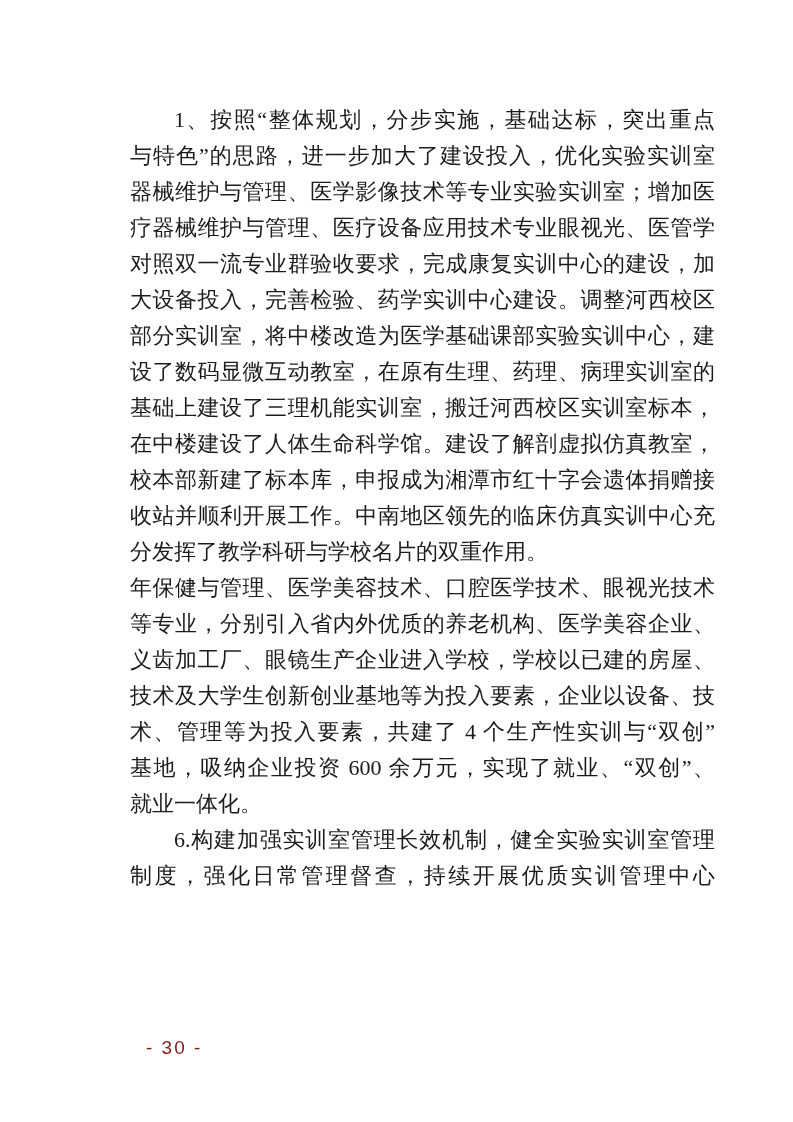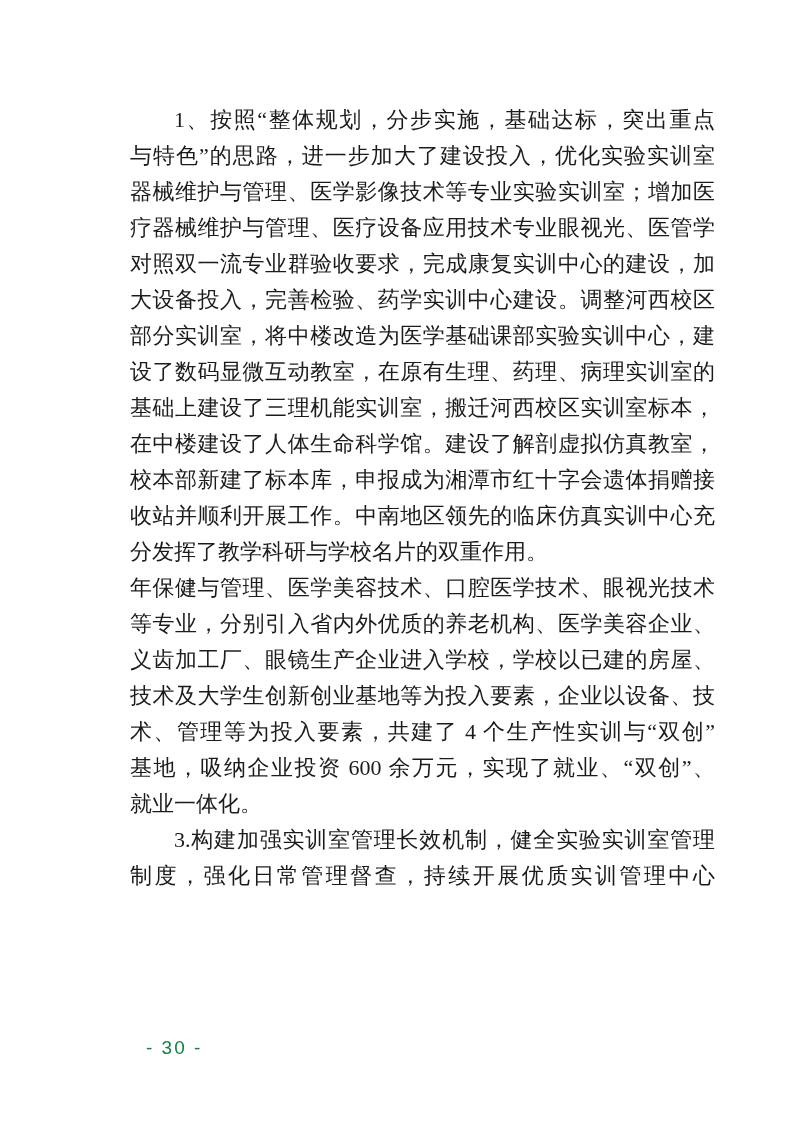--- a/index.html
+++ b/index.html
@@ -39,21 +39,21 @@
   .ln.short {
     text-align-last: left;
   }
   .pageno {
     position: absolute;
     left: 119px;
     top: 1036px;
     font-size: 19px;
     line-height: 24px;
     letter-spacing: 2px;
-    color: #15803d;
+    color: #7f1d1d;
     font-family: "Liberation Sans", "DejaVu Sans", sans-serif;
   }
 </style>
 </head>
 <body>
 
 <div class="page">
   <div class="content">
     <div class="ln indent">1、按照“整体规划，分步实施，基础达标，突出重点</div>
     <div class="ln">与特色”的思路，进一步加大了建设投入，优化实验实训室</div>
@@ -68,17 +68,17 @@
     <div class="ln">校本部新建了标本库，申报成为湘潭市红十字会遗体捐赠接</div>
     <div class="ln">收站并顺利开展工作。中南地区领先的临床仿真实训中心充</div>
     <div class="ln short">分发挥了教学科研与学校名片的双重作用。</div>
     <div class="ln">年保健与管理、医学美容技术、口腔医学技术、眼视光技术</div>
     <div class="ln">等专业，分别引入省内外优质的养老机构、医学美容企业、</div>
     <div class="ln">义齿加工厂、眼镜生产企业进入学校，学校以已建的房屋、</div>
     <div class="ln">技术及大学生创新创业基地等为投入要素，企业以设备、技</div>
     <div class="ln">术、管理等为投入要素，共建了 4 个生产性实训与“双创”</div>
     <div class="ln">基地，吸纳企业投资 600 余万元，实现了就业、“双创”、</div>
     <div class="ln short">就业一体化。</div>
-    <div class="ln indent">3.构建加强实训室管理长效机制，健全实验实训室管理</div>
+    <div class="ln indent">6.构建加强实训室管理长效机制，健全实验实训室管理</div>
     <div class="ln">制度，强化日常管理督查，持续开展优质实训管理中心（室）</div>
   </div>
   <div class="pageno">- 30 -</div>
 </div>
 
 </body></html>

